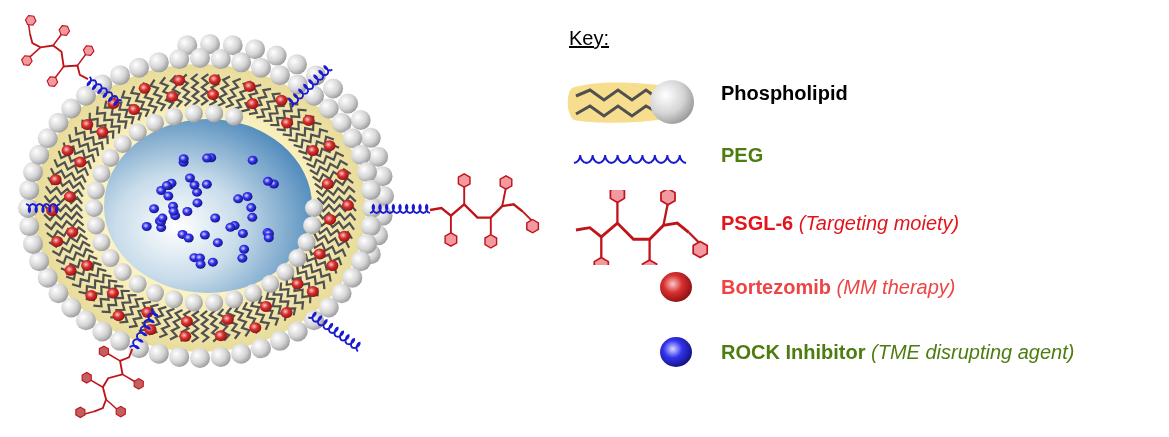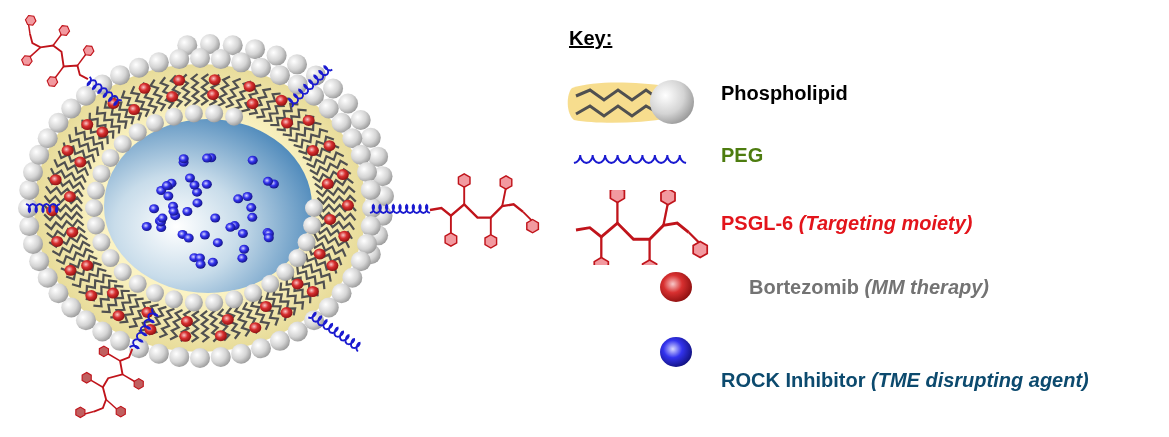--- a/index.html
+++ b/index.html
@@ -1,25 +1,25 @@
 <!DOCTYPE html>
 <html><head>
 <meta charset="utf-8">
 <style>
   html,body{margin:0;padding:0;background:#fff;}
   body{width:1169px;height:437px;position:relative;overflow:hidden;font-family:"Liberation Sans",sans-serif;}
   #diagram{position:absolute;left:0;top:0;}
-  .key-title{position:absolute;left:569px;top:27px;font-size:20px;font-weight:bold;text-decoration:underline;color:#000;}
+  .key-title{position:absolute;left:569px;top:27px;font-size:20px;font-weight:normal;text-decoration:underline;color:#000;}
   .key-row{position:absolute;font-size:20px;font-weight:bold;white-space:nowrap;}
-  .key-row .desc{font-weight:bold;font-style:italic;}
+  .key-row .desc{font-weight:normal;font-style:italic;}
   .lbl-phospho{left:721px;top:82px;color:#000;text-align:center;}
   .lbl-peg{left:721px;top:144px;color:#4d7c0f;}
   .lbl-psgl{left:721px;top:212px;color:#e3141b;}
-  .lbl-bort{left:721px;top:276px;color:#737373;margin-left:28px;}
-  .lbl-rock{left:721px;top:341px;color:#0c4a6e;margin-top:28px;}
+  .lbl-bort{left:721px;top:276px;color:#ef4444;}
+  .lbl-rock{left:721px;top:341px;color:#4d7c0f;}
   .key-icon{position:absolute;}
 </style>
 </head>
 <body>
 
 <svg id="diagram" width="560" height="437" viewBox="0 0 560 437">
   <defs>
     <radialGradient id="gHead" cx="35%" cy="35%" r="70%">
       <stop offset="0%" stop-color="#ffffff"></stop>
       <stop offset="60%" stop-color="#d4d4d4"></stop>

